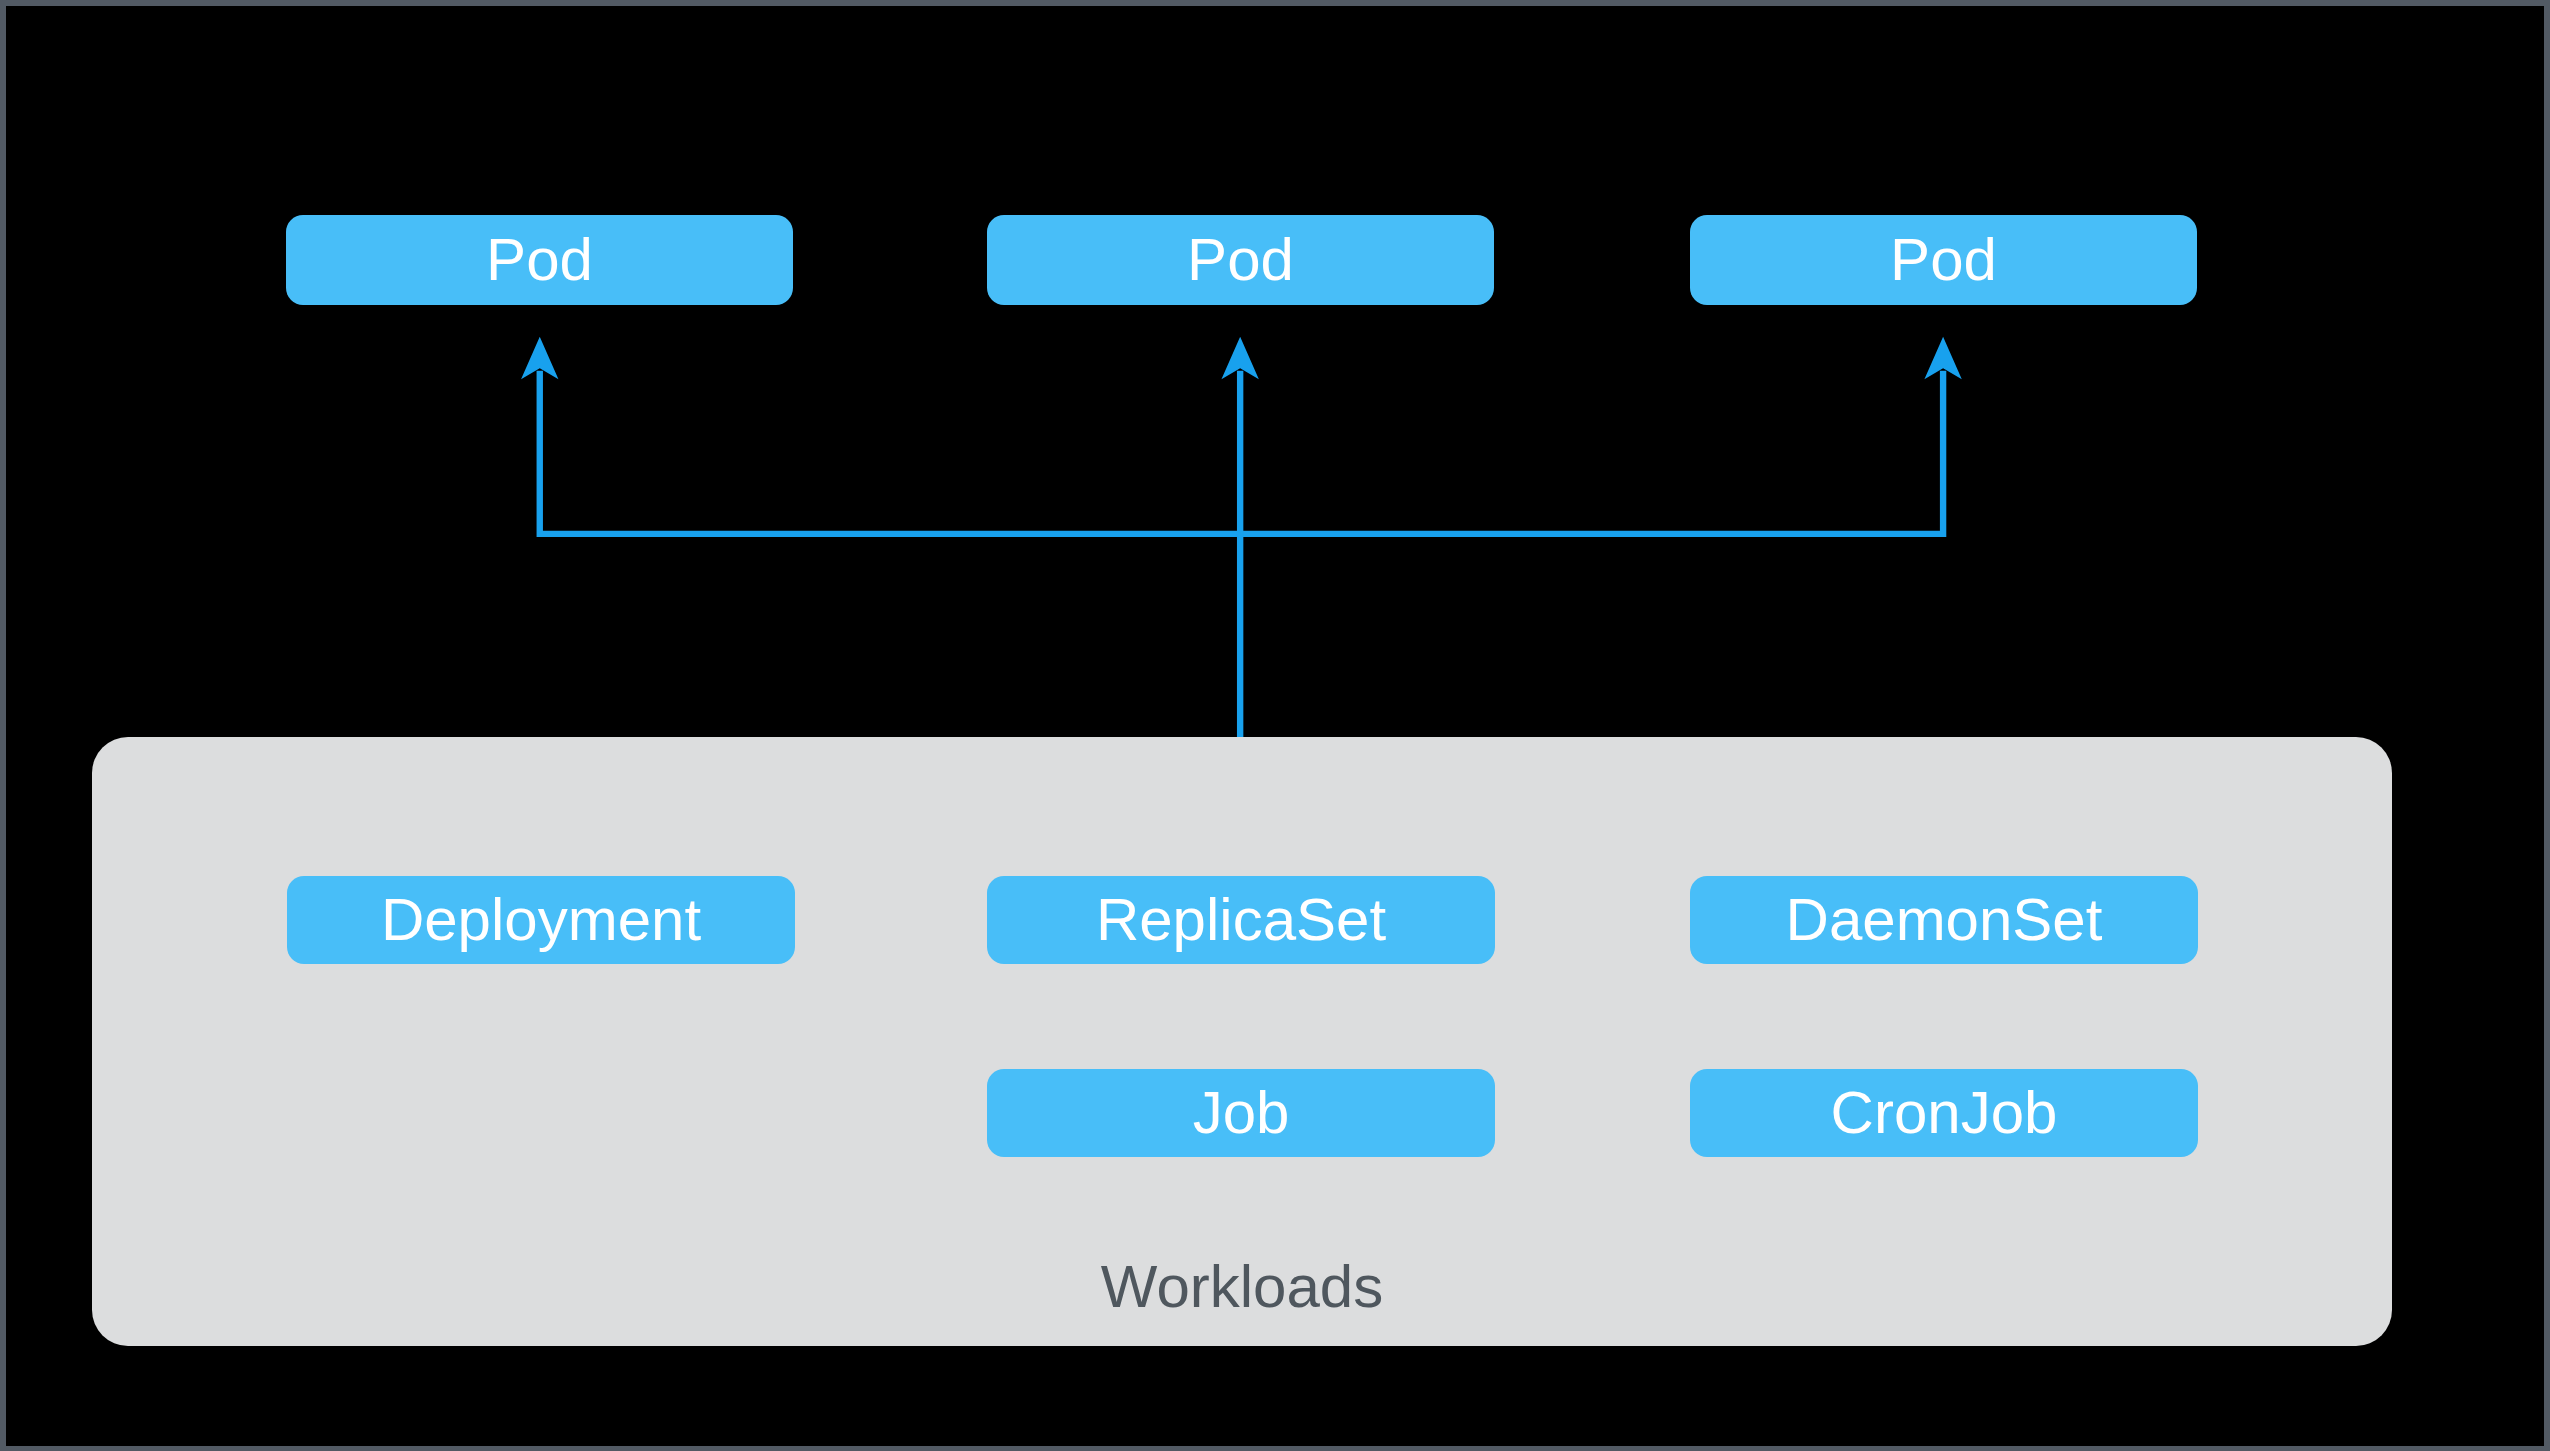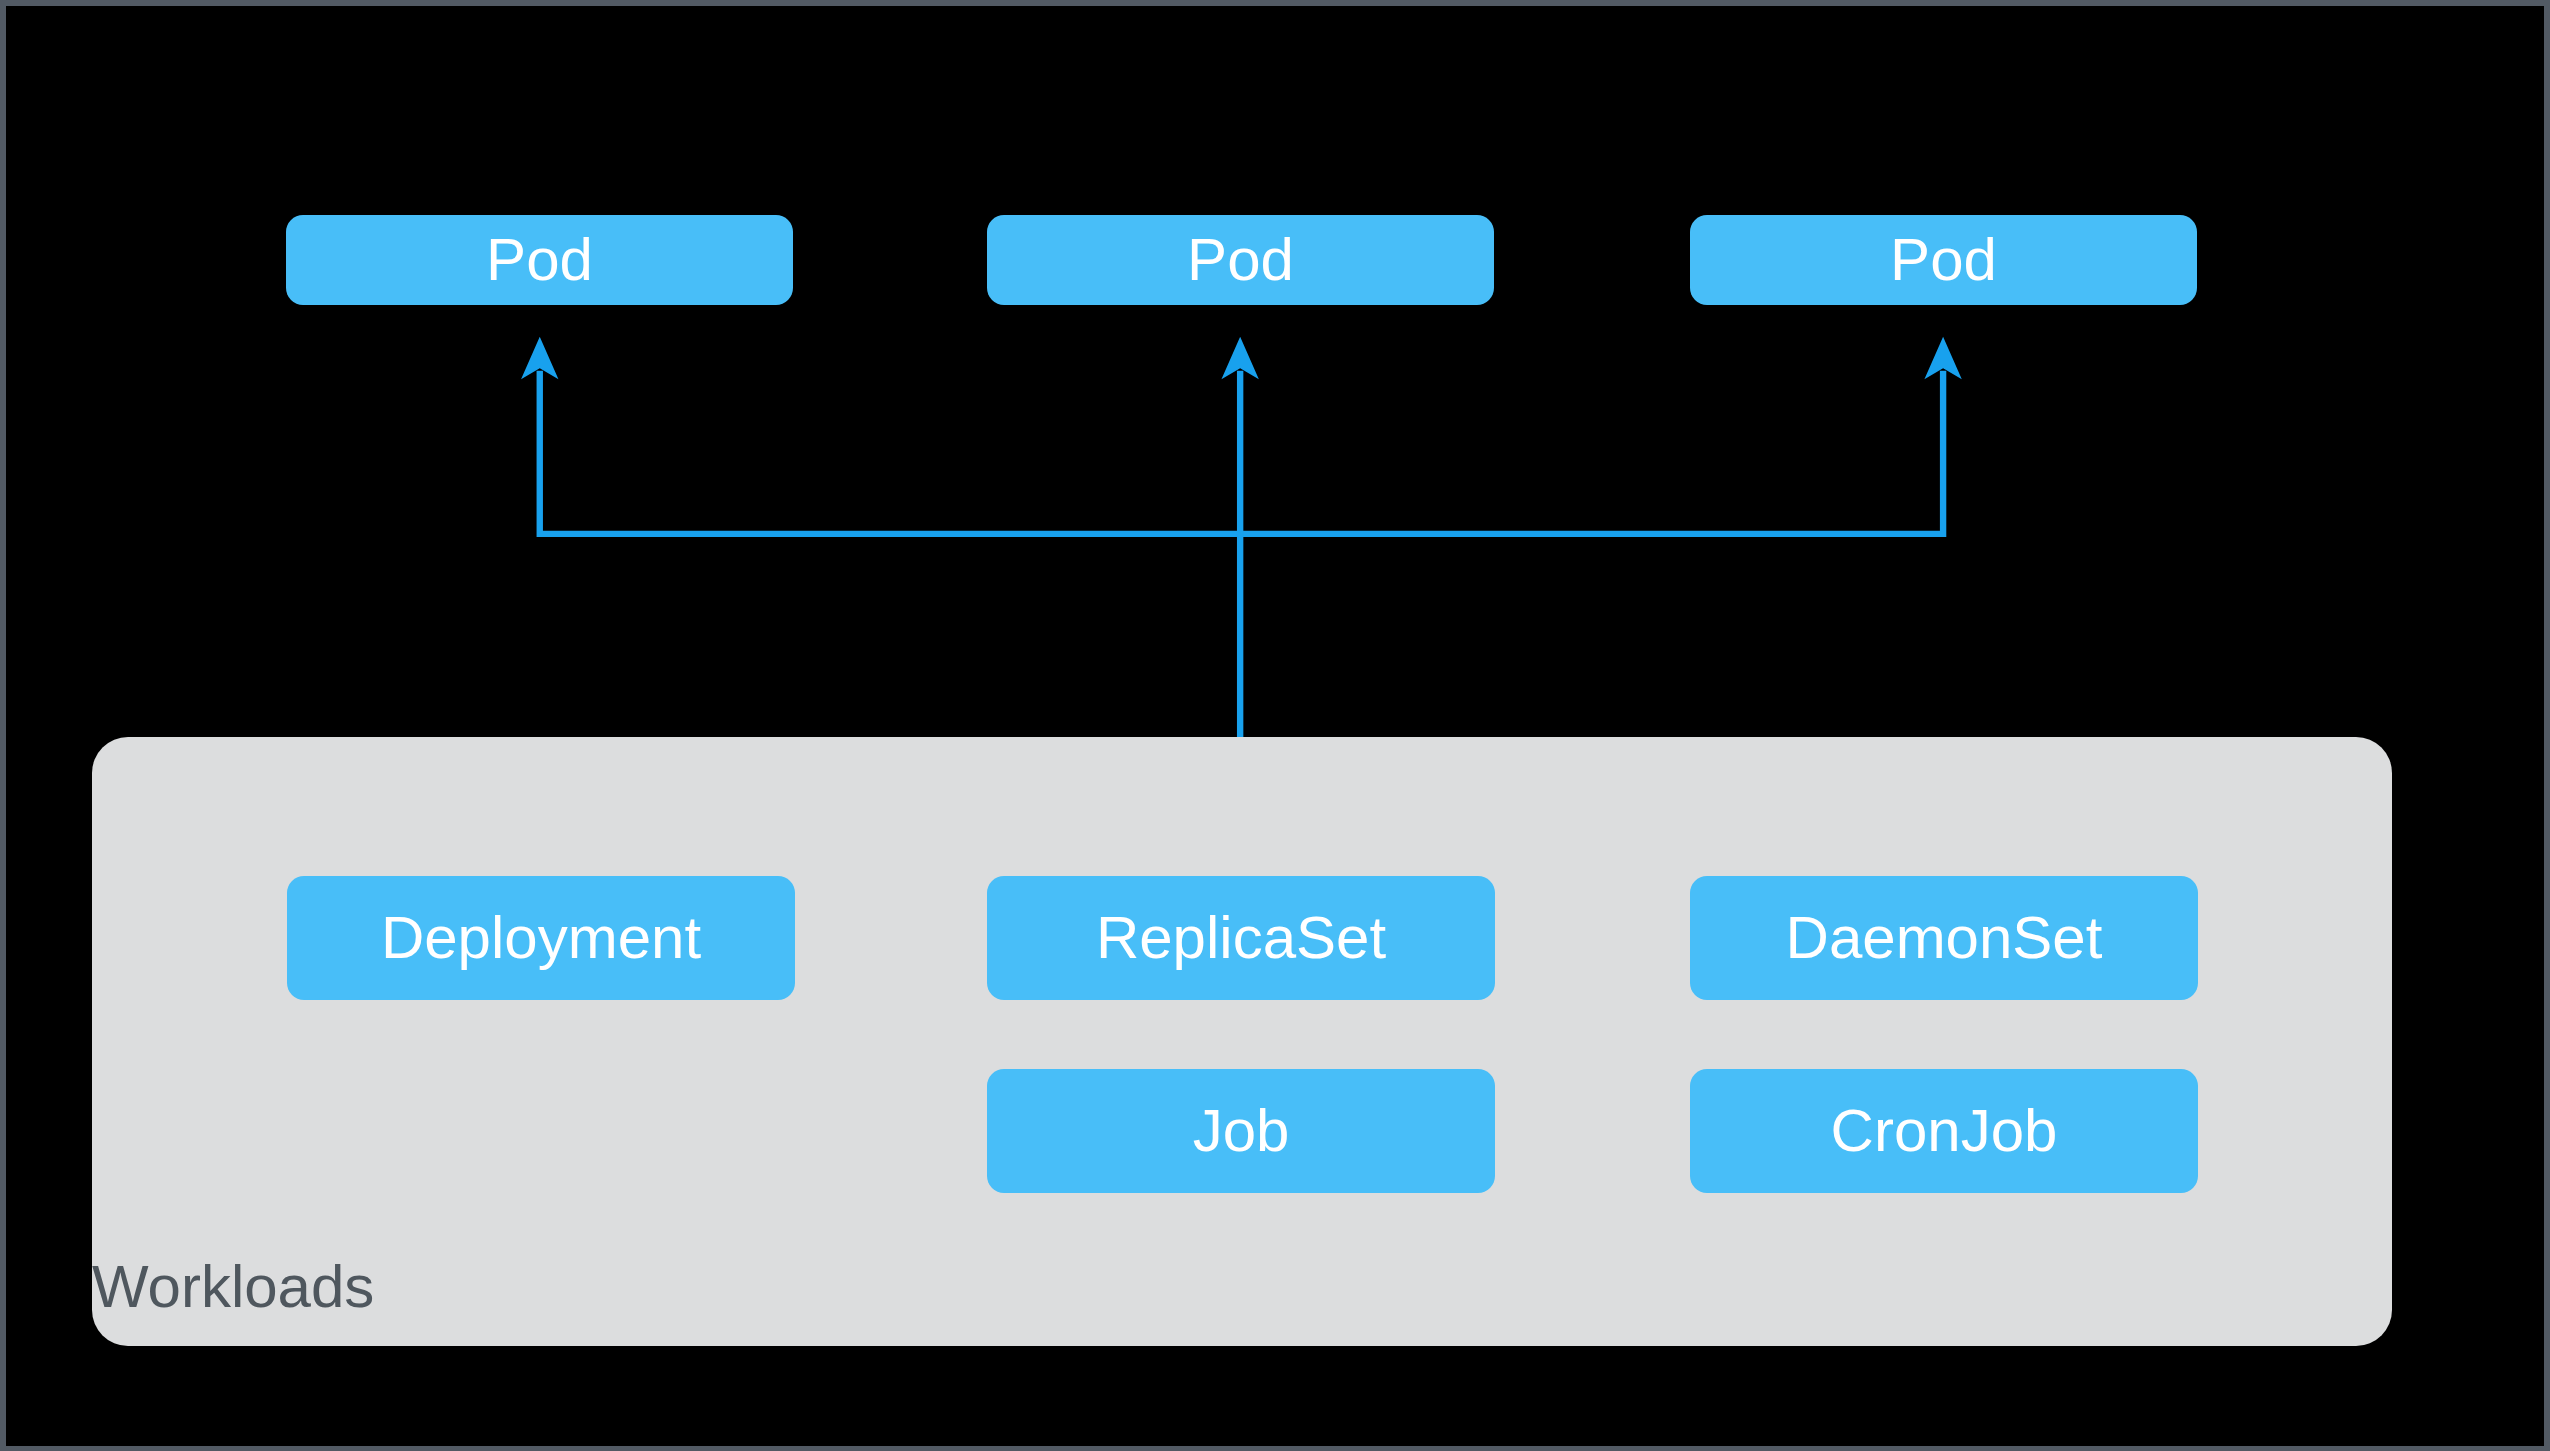--- a/index.html
+++ b/index.html
@@ -44,32 +44,33 @@
     position: absolute;
     left: 92px;
     top: 737px;
     width: 2300px;
     height: 609px;
     background: #DCDDDE;
     border-radius: 36px;
   }
   .workload-node {
     width: 508px;
-    height: 124px;
+    height: 88px;
   }
   .wl-col-1 { left: 195px; }
   .wl-col-2 { left: 895px; }
   .wl-col-3 { left: 1598px; }
   .wl-row-1 { top: 139px; }
   .wl-row-2 { top: 332px; }
   .workloads-title {
     position: absolute;
     left: 0;
     top: 520px;
     width: 100%;
+    text-align: center;
     color: #4F575E;
     font-size: 60px;
     line-height: 60px;
   }
   .frame {
     position: absolute;
     left: 0;
     top: 0;
     right: 0;
     bottom: 0;

